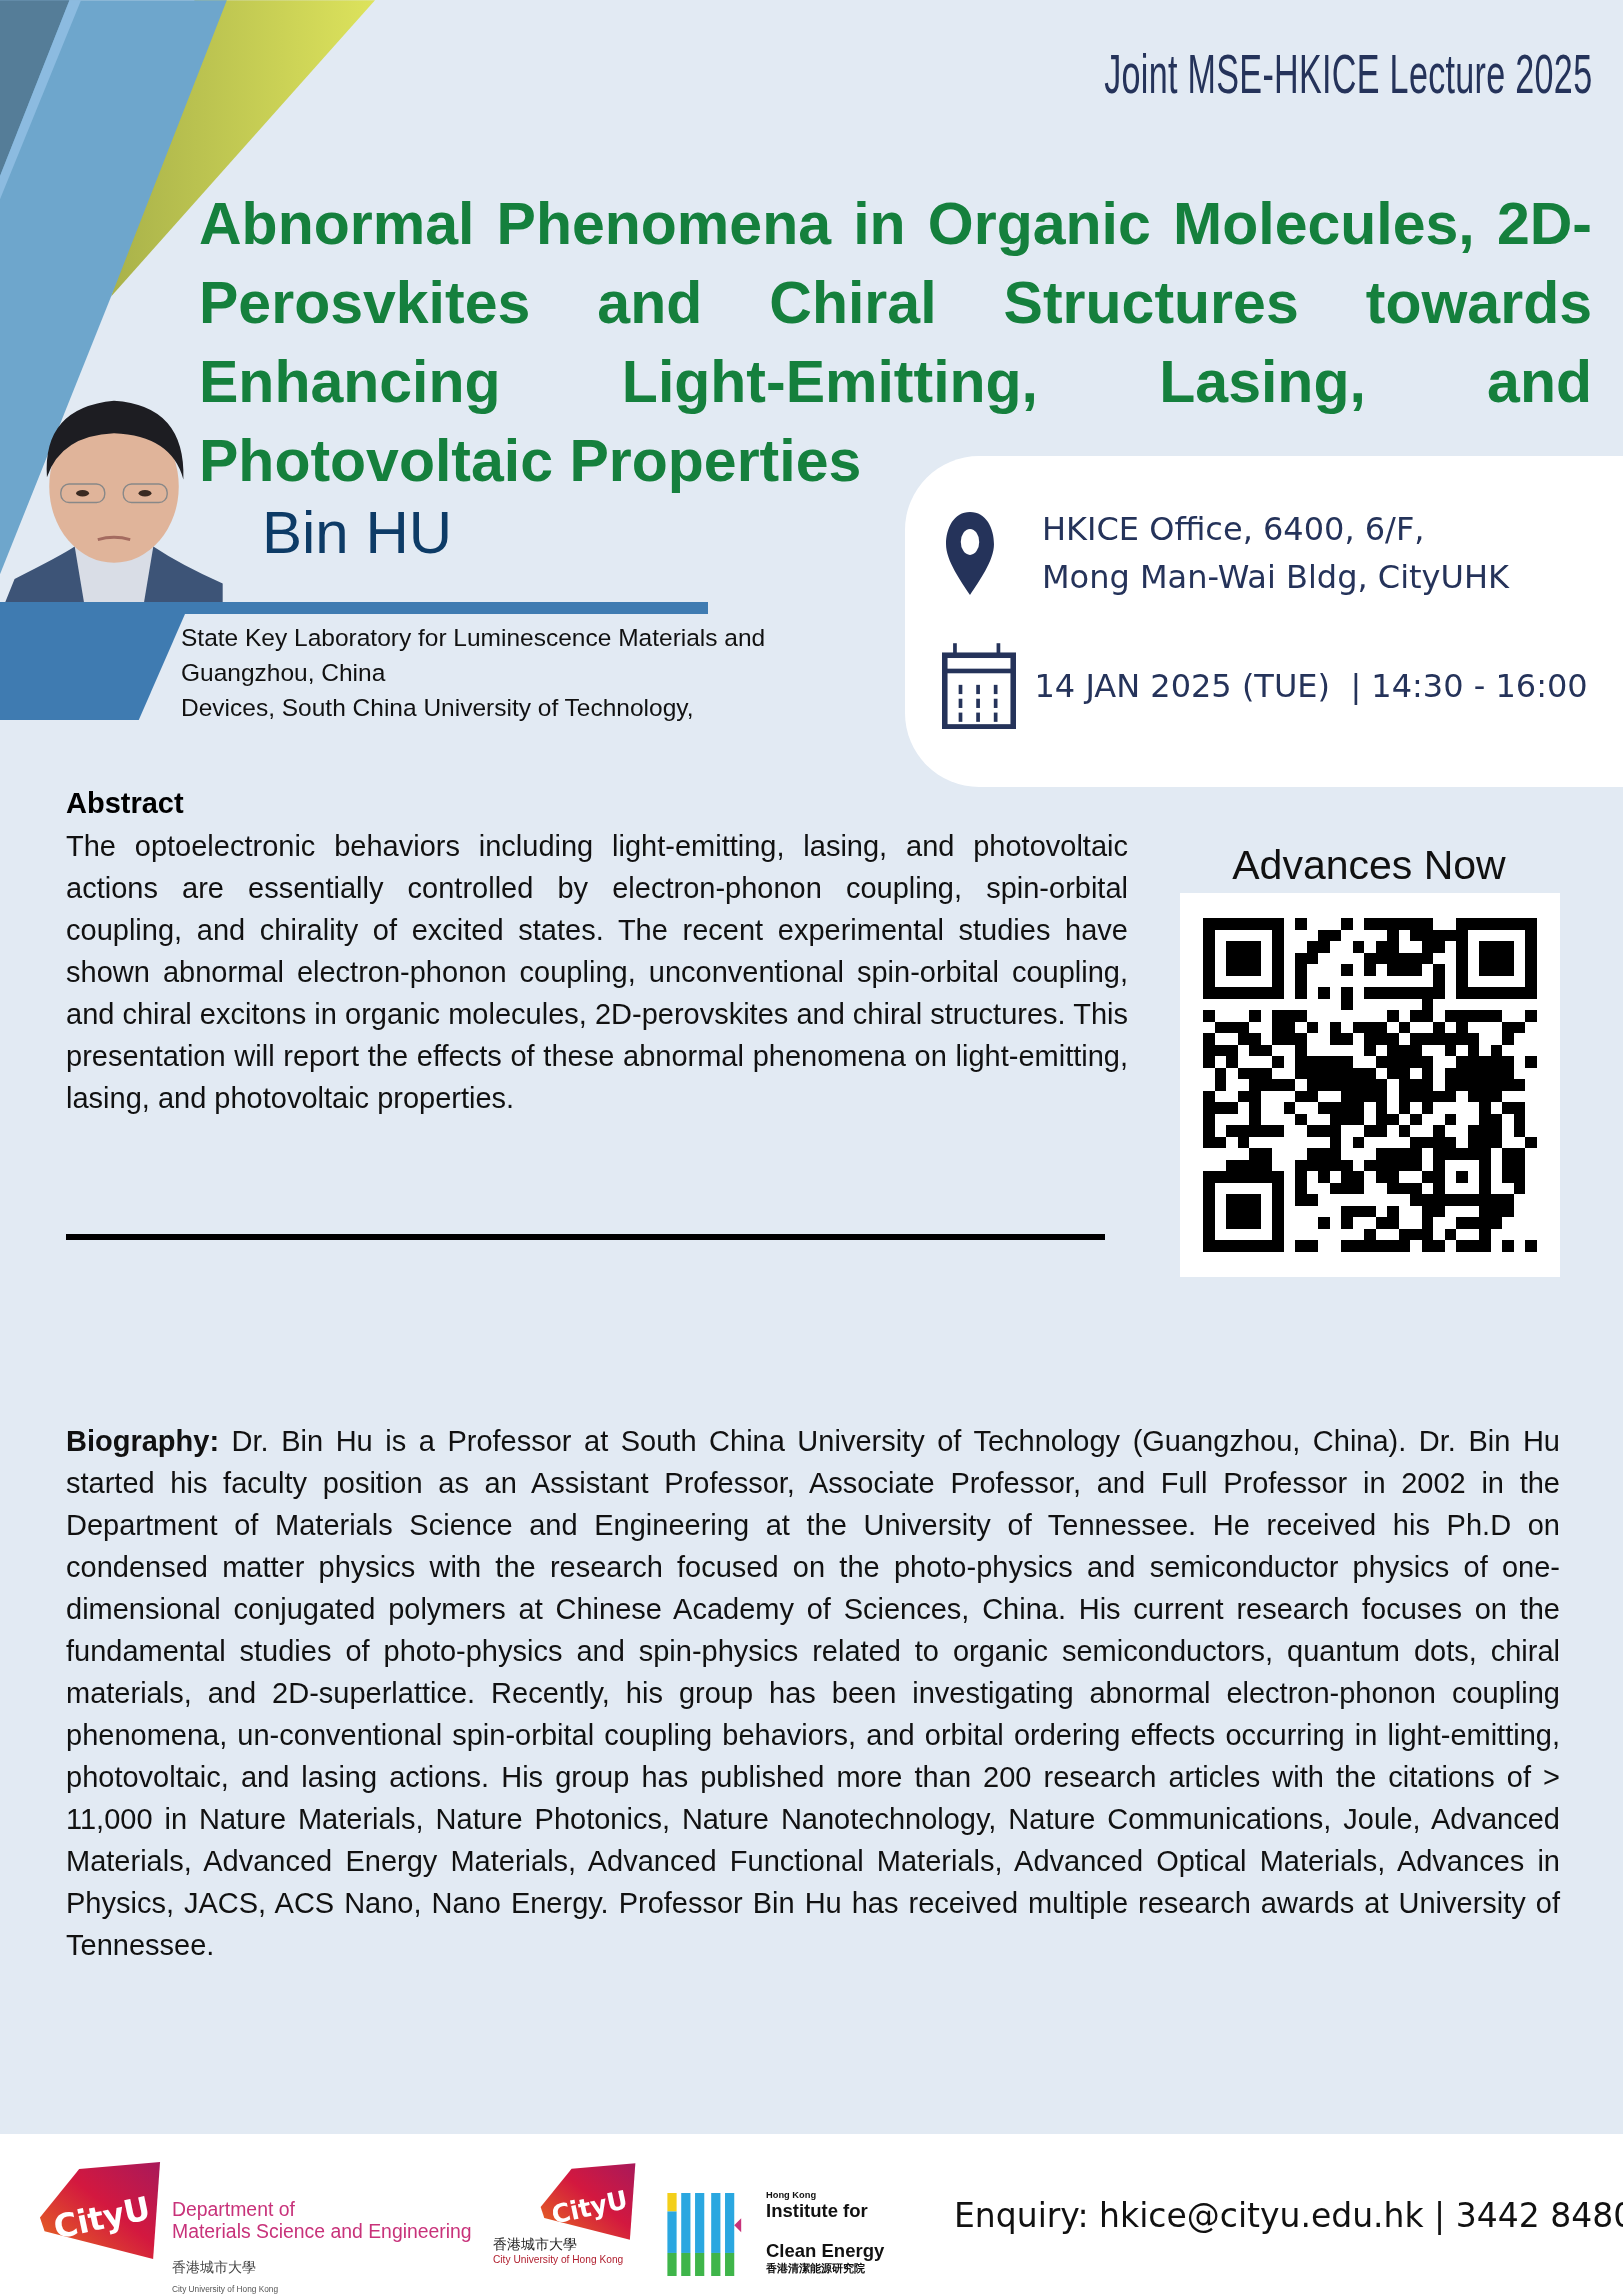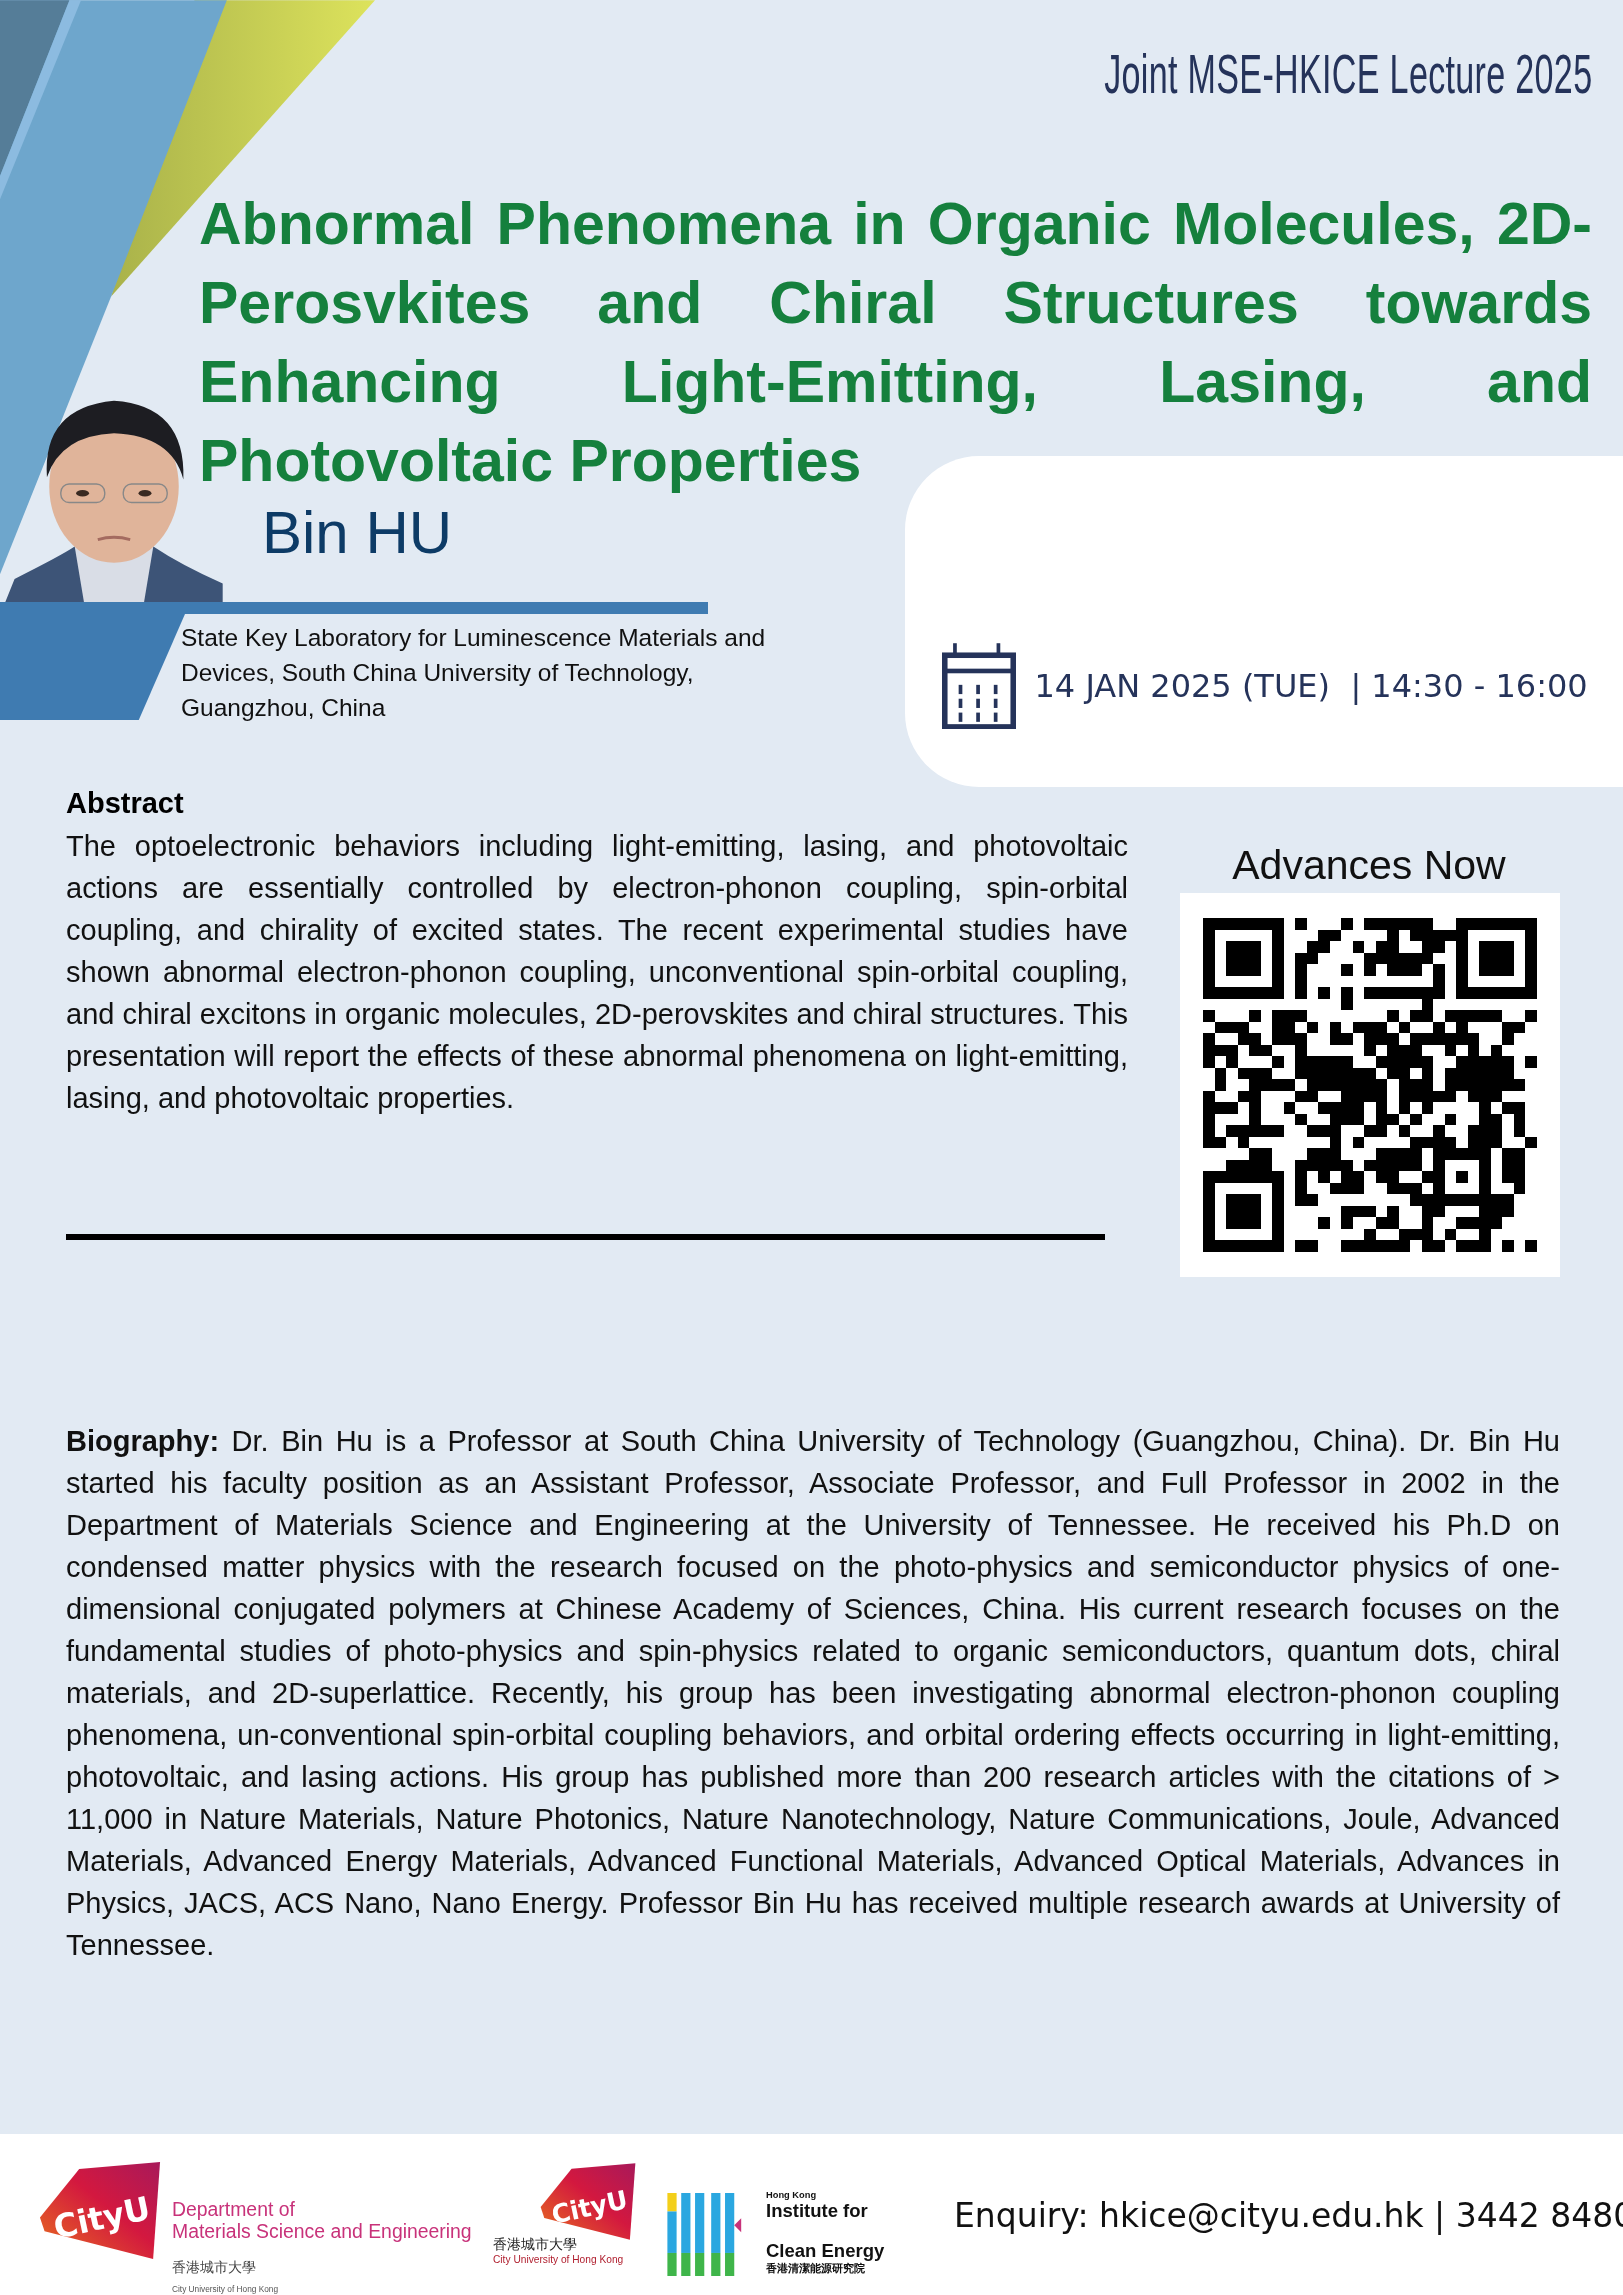--- a/index.html
+++ b/index.html
@@ -65,25 +65,35 @@
     <ellipse cx="302" cy="245" rx="14" ry="7" fill="#3a2a22"></ellipse>
     <path d="M200,345 Q235,335 270,345" stroke="#a46b60" stroke-width="6" fill="none"></path>
   </svg>
 </div>
 
 <div class="abs speaker-name">Bin HU</div>
 <div class="abs name-bar"></div>
 <div class="abs aff-block"></div>
 <div class="abs affiliation">
   <div>State Key Laboratory for Luminescence Materials and</div>
+  <div>Guangzhou, China</div>
   <div>Devices, South China University of Technology,</div>
-  <div>Guangzhou, China</div>
 </div>
 
 <div class="abs info-card">
+  <div class="info-row" style="top:49px;">
+    <svg width="56" height="83" viewBox="0 0 120 180" style="margin-right:44px;">
+      <path d="M60,0 C25,0 8,35 8,70 C8,105 40,150 60,180 C80,150 112,105 112,70 C112,35 95,0 60,0 Z" fill="#25335a"></path>
+      <ellipse cx="60" cy="65" rx="20" ry="28" fill="#ffffff"></ellipse>
+    </svg>
+    <div class="info-text">
+      <div>HKICE Office, 6400, 6/F,</div>
+      <div>Mong Man-Wai Bldg, CityUHK</div>
+    </div>
+  </div>
   <div class="info-row" style="top:187px;">
     <svg width="74" height="86" viewBox="0 0 160 185" style="margin-right:18.5px;">
       <rect x="24" y="0" width="8" height="30" fill="#25335a"></rect>
       <rect x="118" y="0" width="8" height="30" fill="#25335a"></rect>
       <rect x="6" y="26" width="148" height="155" fill="none" stroke="#25335a" stroke-width="12"></rect>
       <rect x="6" y="55" width="148" height="10" fill="#25335a"></rect>
       <g fill="#25335a">
         <rect x="36" y="90" width="8" height="20"></rect>
           <rect x="74" y="90" width="8" height="20"></rect>
           <rect x="112" y="90" width="8" height="20"></rect>

